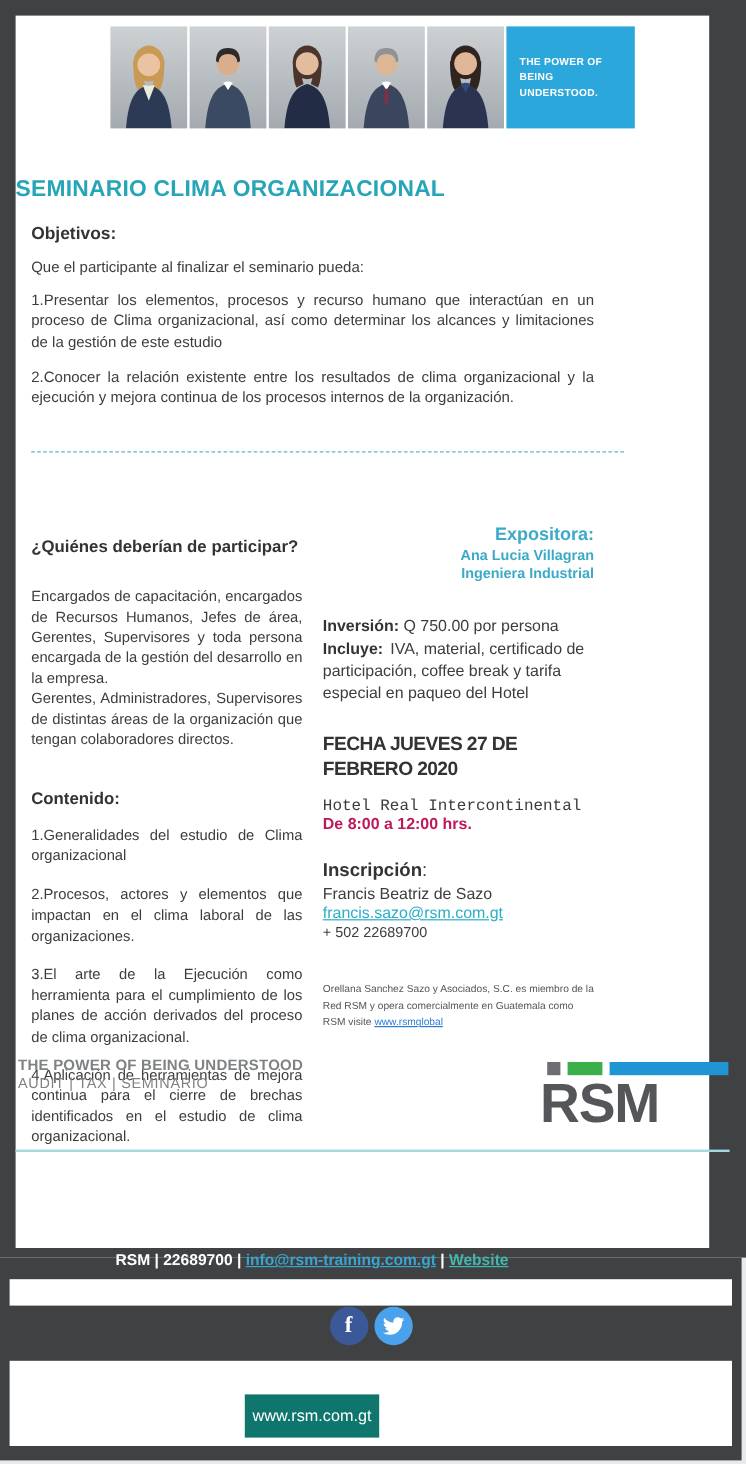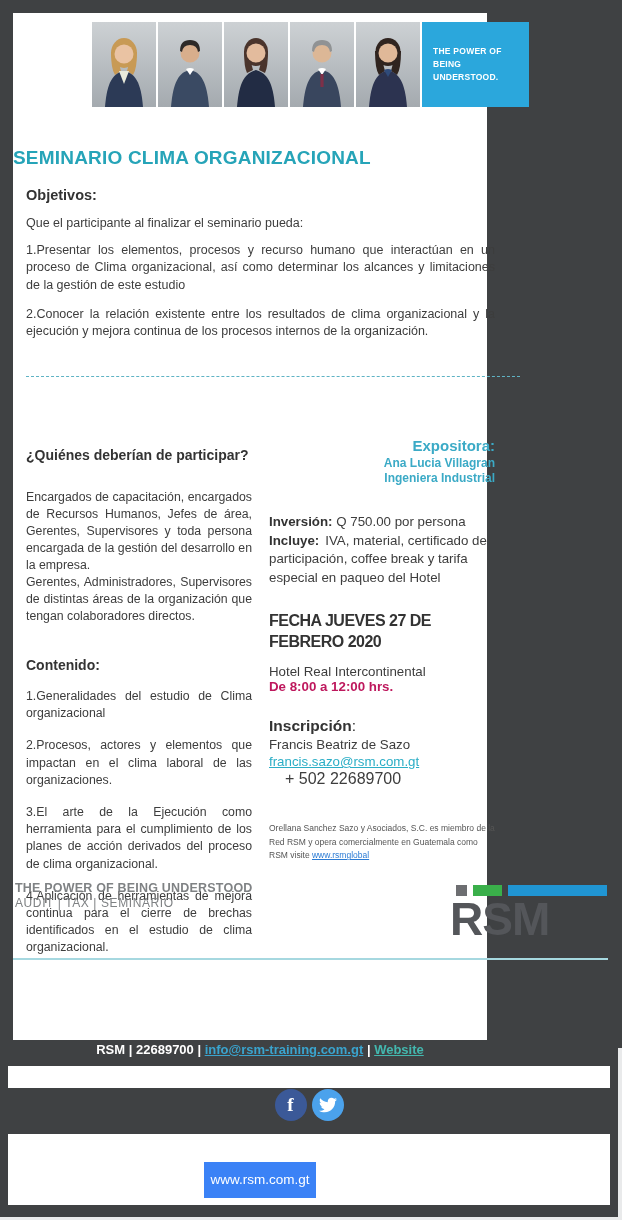--- a/index.html
+++ b/index.html
@@ -2,21 +2,21 @@
 <html><head>
 <meta charset="utf-8">
 <style>
   * { margin:0; padding:0; box-sizing:border-box; }
   html,body { background:#E9EAEB; }
   body { font-family:"Liberation Sans", sans-serif; }
   .page { position:relative; width:622px; height:1220px; background:#E9EAEB; overflow:hidden; }
   .dark-top { position:absolute; left:0; top:0; width:622px; height:1048px; background:#3F4143; }
   .dark-bottom { position:absolute; left:0; top:1048px; width:618px; height:169px; background:#3F4143; }
 
-  .card { position:absolute; left:13px; top:13px; width:474px; height:1027px; background:#ffffff; }
+  .card { position:absolute; left:13px; top:13px; width:578px; height:1027px; background:#ffffff; }
 
   
   .banner { position:absolute; left:79px; top:9px; width:438px; height:85px; display:flex; }
   .photo { width:64px; height:85px; margin-right:2px; background:linear-gradient(#cdd1d4,#a4aaaf); overflow:hidden; }
   .photo svg { display:block; }
   .tagline-box { width:107px; height:85px; background:#2BA7DC; color:#fff; display:flex; flex-direction:column; justify-content:center; padding-left:11px; font-size:8.5px; font-weight:bold; letter-spacing:.25px; line-height:1.55; }
 
   .title { position:absolute; left:0; top:134px; width:100%; text-align:left; color:#26A4B8; font-size:19px; font-weight:bold; letter-spacing:.2px; }
 
   .content { position:absolute; left:13px; top:160px; width:469px; color:#3D3D3D; }
@@ -35,27 +35,27 @@
   .h-contenido { margin-top:32px; font-size:14px; font-weight:bold; color:#333; }
   .c-item { margin-top:15px; font-size:12.3px; line-height:1.4; text-align:justify; }
 
   .speaker { text-align:right; color:#3BAAC6; font-weight:bold; line-height:1.25; }
   .sp-label { font-size:15px; }
   .sp-line { font-size:12px; }
   .inv { margin-top:27px; font-size:13.3px; line-height:1.4; color:#3D3D3D; }
   .lbl { font-weight:bold; color:#333; }
   .inc-val { padding-left:6px; }
   .fecha { margin-top:24px; width:240px; font-size:16px; letter-spacing:-0.5px; font-weight:bold; color:#333; line-height:1.3; }
-  .venue { margin-top:11px; font-size:13.3px; }
+  .venue { margin-top:11px; font-size:13.3px;font-family:Liberation Mono, monospace; }
   .timebold { font-size:13.3px; font-weight:bold; color:#be185d; }
   .insc { margin-top:23px; font-size:15.5px; color:#333; }
   .insc .lbl { font-size:15.5px; }
   .cname { margin-top:2px; font-size:13.3px; }
   .cemail a { color:#2BAEC6; font-size:13.3px; }
-  .cphone { font-size:16px;margin-left:16px; }
+  .cphone { font-size:12px; }
   .legal { margin-top:34px; width:230px; font-size:8.5px; color:#555; line-height:1.6; }
   .legal a { color:#2B7BD4; }
 
   .brand-row { position:absolute; left:2px; top:866px; width:592px; }
   .brand-left { padding-top:2px; color:#7F8284; }
   .brand-power { font-size:12.5px; font-weight:bold; letter-spacing:.2px; }
   .brand-services { font-size:12px; letter-spacing:.6px; margin-top:1px; }
   .logo { position:absolute; right:0; top:6px; text-align:left; }
   .logo-rects { display:flex; justify-content:flex-end; }
   .r-gray { width:11px; height:11px; background:#6D6E71; margin-left:6px; }
@@ -69,21 +69,21 @@
   .contact-bar a { font-weight:bold; }
   .link-email { color:#3AA4CE; }
   .link-web { color:#43B7AE; }
   .white-strip { position:absolute; left:8px; top:1066px; width:602px; height:22px; background:#fff; }
   .social { position:absolute; left:0; top:1089px; width:618px; display:flex; justify-content:center; gap:5px; }
   .circle { width:32px; height:32px; border-radius:50%; display:flex; align-items:center; justify-content:center; text-decoration:none; }
   .fb { background:#3B5998; color:#fff; font-weight:bold; font-size:19px; font-family:"Liberation Serif", serif; }
   .tw { background:#4BA2EC; }
   .white-bottom { position:absolute; left:8px; top:1134px; width:602px; height:71px; background:#fff; }
   .btn-wrap { width:504px; }
-  .url-btn { display:block; width:112px; height:36px; margin:28px auto 0; background:#3b82f6; color:#fff; font-size:13.5px; line-height:36px; text-align:center; text-decoration:none; }
+  .url-btn { display:block; width:112px; height:36px; margin:28px auto 0; background:#0f766e; color:#fff; font-size:13.5px; line-height:36px; text-align:center; text-decoration:none; }
 </style>
 </head>
 <body>
 
 <div class="page">
   <div class="dark-top"></div>
   <div class="dark-bottom"></div>
 
   <div class="card">
 

